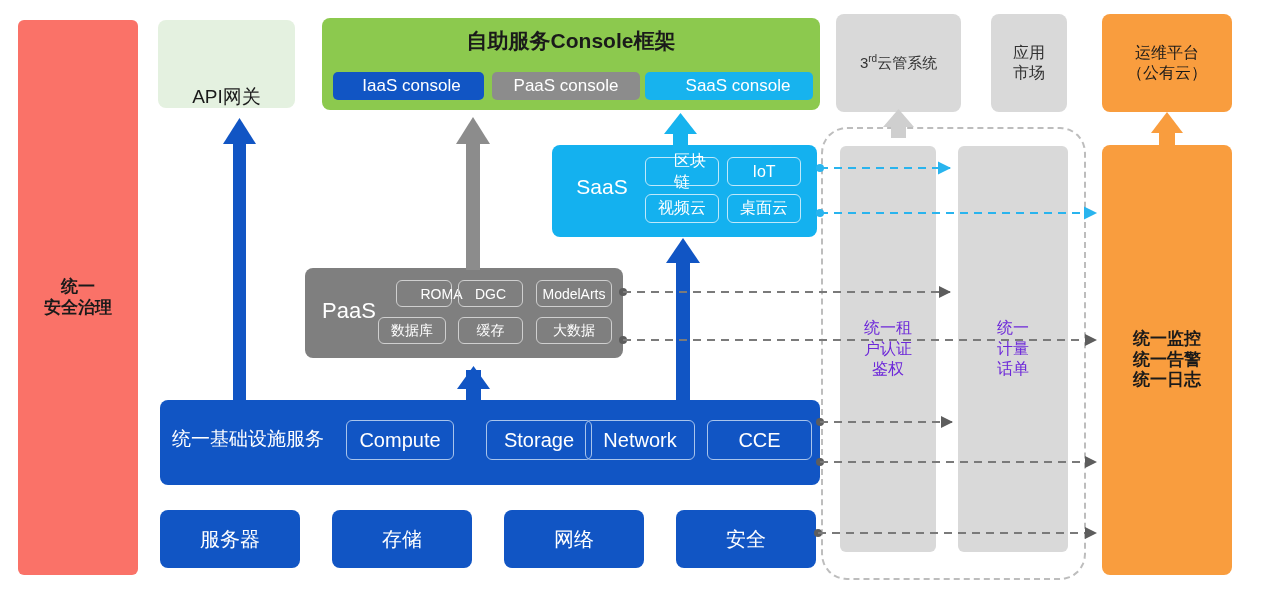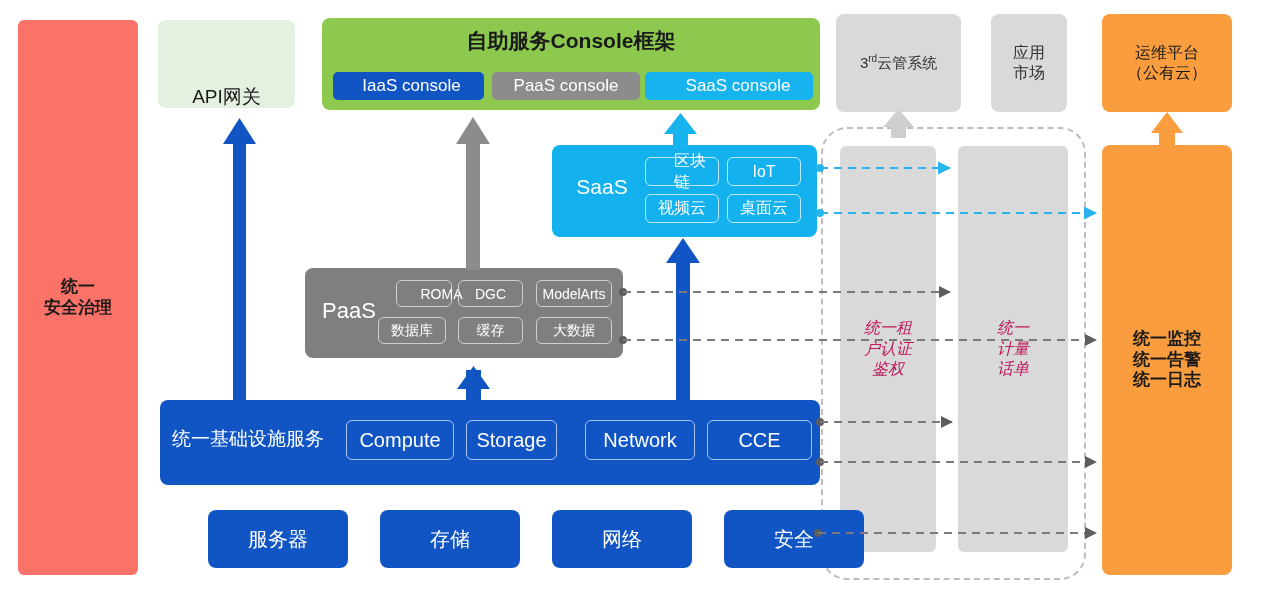--- a/index.html
+++ b/index.html
@@ -41,24 +41,24 @@
   #paas{left:305px;top:268px;width:318px;height:90px;background:#7f7f7f;border-radius:8px;}
   #paas-label{position:absolute;left:313px;top:298px;width:72px;color:#fff;font-size:22px;text-align:center;}
   .paas-sub{border:1.6px solid #cfcfcf;color:#ffffff;font-size:14px;height:27px;}
 
   
   #iaas{left:160px;top:400px;width:660px;height:85px;background:#1155c4;border-radius:8px;}
   #iaas-label{position:absolute;left:172px;top:426px;width:170px;color:#ffffff;font-size:19px;text-align:left;}
   .iaas-sub{position:absolute;top:420px;height:40px;border:1.6px solid #a8c4ec;border-radius:6px;display:flex;align-items:center;justify-content:center;color:#ffffff;font-size:20px;box-sizing:border-box;}
 
   
-  .hw{position:absolute;top:510px;height:58px;background:#1155c4;color:#ffffff;font-size:20px;border-radius:8px;display:flex;align-items:center;justify-content:center;margin-left:48px;}
-
-  
-  .gcol{position:absolute;background:#d9d9d9;border-radius:6px;color:#be185d;font-size:16px;display:flex;align-items:center;justify-content:center;text-align:center;line-height:1.3;font-style:italic;}
+  .hw{position:absolute;top:510px;height:58px;background:#1155c4;color:#ffffff;font-size:20px;border-radius:8px;display:flex;align-items:center;justify-content:center;}
+
+  
+  .gcol{position:absolute;background:#d9d9d9;border-radius:6px;color:#6d28d9;font-size:16px;display:flex;align-items:center;justify-content:center;text-align:center;line-height:1.3;}
   #gcol1{left:840px;top:146px;width:96px;height:406px;}
   #gcol2{left:958px;top:146px;width:110px;height:406px;}
 
   
   #dash-container{position:absolute;left:821px;top:127px;width:265px;height:453px;border:2.5px dashed #bdbdbd;border-radius:26px;box-sizing:border-box;}
 
   svg.overlay{position:absolute;left:0;top:0;width:1265px;height:605px;pointer-events:none;}
 </style>
 </head>
 <body>
@@ -139,21 +139,21 @@
   <div class="sub-pill paas-sub" style="left:396px;top:280px;width:56px;padding-left:35px;">ROMA</div>
   <div class="sub-pill paas-sub" style="left:458px;top:280px;width:65px;">DGC</div>
   <div class="sub-pill paas-sub" style="left:536px;top:280px;width:76px;">ModelArts</div>
   <div class="sub-pill paas-sub" style="left:378px;top:317px;width:68px;">数据库</div>
   <div class="sub-pill paas-sub" style="left:458px;top:317px;width:65px;">缓存</div>
   <div class="sub-pill paas-sub" style="left:536px;top:317px;width:76px;">大数据</div>
 
   <div class="box rnd" id="iaas"></div>
   <div id="iaas-label">统一基础设施服务</div>
   <div class="iaas-sub" style="left:346px;width:108px;">Compute</div>
-  <div class="iaas-sub" style="left:466px;width:91px;">Storage</div>
+  <div class="iaas-sub" style="left:486px;width:106px;">Storage</div>
   <div class="iaas-sub" style="left:585px;width:110px;">Network</div>
   <div class="iaas-sub" style="left:707px;width:105px;">CCE</div>
 
   <div class="hw" style="left:160px;width:140px;">服务器</div>
   <div class="hw" style="left:332px;width:140px;">存储</div>
   <div class="hw" style="left:504px;width:140px;">网络</div>
   <div class="hw" style="left:676px;width:140px;">安全</div>
 
   <svg class="overlay">
     <defs>

